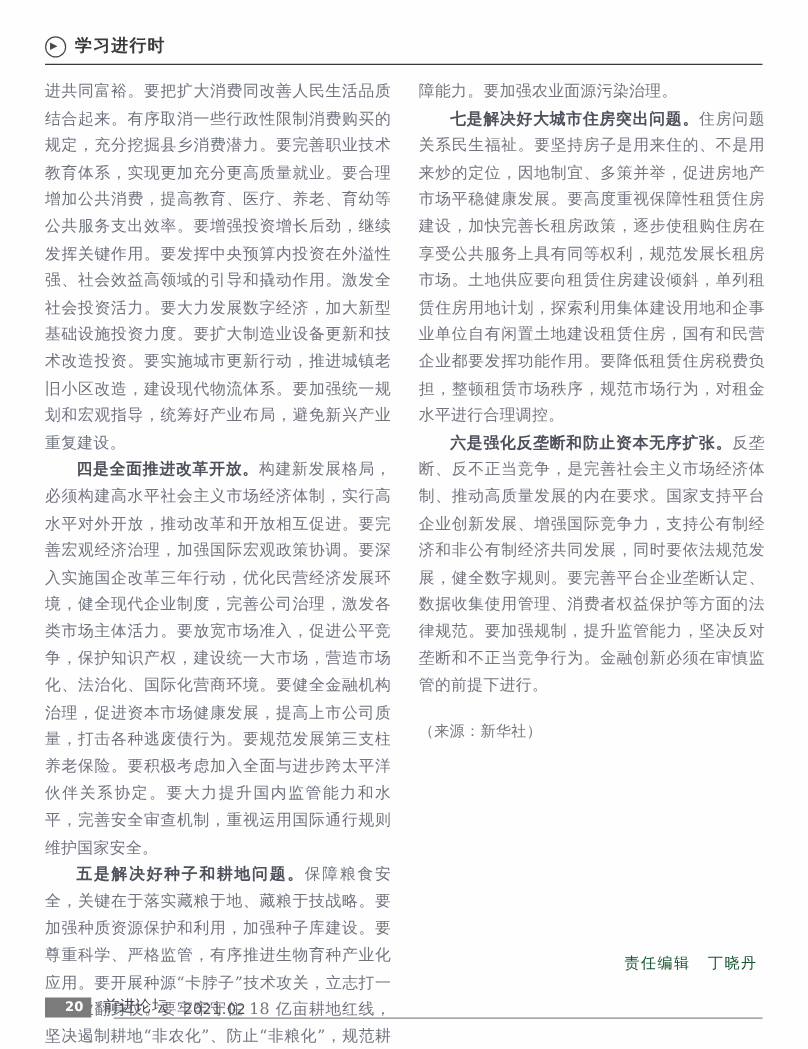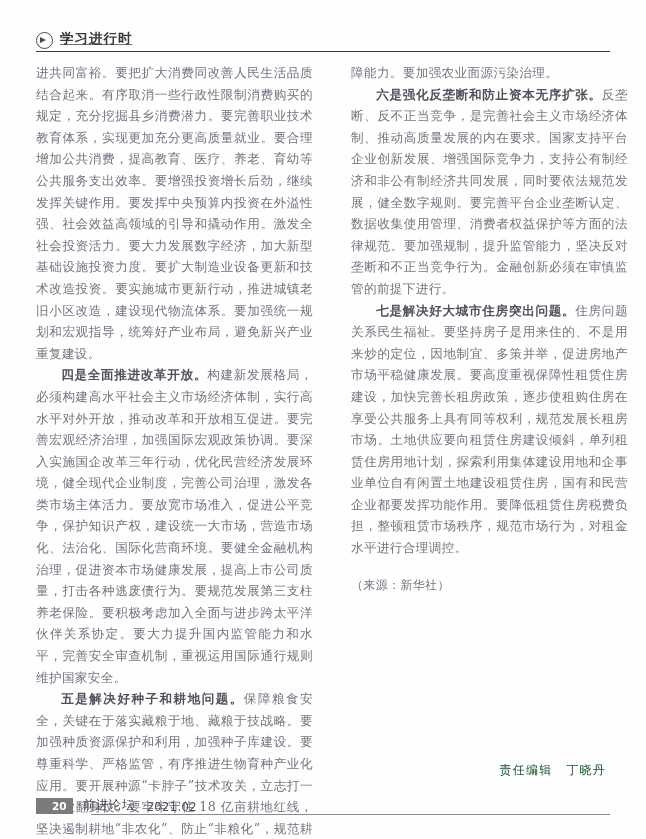--- a/index.html
+++ b/index.html
@@ -26,24 +26,23 @@
   }
 
   
   .running-head {
     position: absolute;
     left: 36px;
     top: 26px;
     width: 574px;
     height: 26px;
     display: flex;
-    align-items: flex-end;
+    align-items: center;
     border-bottom: 1.4px solid #3b3b3b;
     box-sizing: border-box;
-    text-decoration: underline;
   }
   .head-icon {
     width: 15px;
     height: 15px;
     border: 1.3px solid #4a4a4a;
     border-radius: 50%;
     position: relative;
     flex: 0 0 auto;
     margin-right: 7px;
     margin-bottom: 2px;
@@ -70,21 +69,21 @@
   }
 
   
   .columns {
     position: absolute;
     left: 36px;
     top: 62px;
     width: 576px;
     height: 700px;
     display: flex;
-    gap: 38px;
+    gap: 22px;
   }
   .col {
     width: 277px;
     flex: 0 0 277px;
   }
   .col p {
     margin: 0;
     text-align: justify;
     text-justify: inter-ideograph;
     text-indent: 2em;
@@ -208,24 +207,24 @@
       <p>
         <span class="lead">五是解决好种子和耕地问题。</span><span>保障粮食安全，关键在于落实藏粮于地、藏粮于技战略。要加强种质资源保护和利用，加强种子库建设。要尊重科学、严格监管，有序推进生物育种产业化应用。要开展种源“卡脖子”技术攻关，立志打一场种业翻身仗。要牢牢守住 18 亿亩耕地红线，坚决遏制耕地“非农化”、防止“非粮化”，规范耕地占补平衡。要建设国家粮食安全产业带，加强高标准农田建设，加强农田水利建设，实施国家黑土地保护工程。要提高粮食和重要农副产品供给保</span>
       </p>
     </div>
 
     <div class="col col-right">
       <p class="no-indent">
         <span>障能力。要加强农业面源污染治理。</span>
       </p>
       <p>
+        <span class="lead">七是解决好大城市住房突出问题。</span><span>住房问题关系民生福祉。要坚持房子是用来住的、不是用来炒的定位，因地制宜、多策并举，促进房地产市场平稳健康发展。要高度重视保障性租赁住房建设，加快完善长租房政策，逐步使租购住房在享受公共服务上具有同等权利，规范发展长租房市场。土地供应要向租赁住房建设倾斜，单列租赁住房用地计划，探索利用集体建设用地和企事业单位自有闲置土地建设租赁住房，国有和民营企业都要发挥功能作用。要降低租赁住房税费负担，整顿租赁市场秩序，规范市场行为，对租金水平进行合理调控。</span>
+      </p>
+      <p>
         <span class="lead">六是强化反垄断和防止资本无序扩张。</span><span>反垄断、反不正当竞争，是完善社会主义市场经济体制、推动高质量发展的内在要求。国家支持平台企业创新发展、增强国际竞争力，支持公有制经济和非公有制经济共同发展，同时要依法规范发展，健全数字规则。要完善平台企业垄断认定、数据收集使用管理、消费者权益保护等方面的法律规范。要加强规制，提升监管能力，坚决反对垄断和不正当竞争行为。金融创新必须在审慎监管的前提下进行。</span>
-      </p>
-      <p>
-        <span class="lead">七是解决好大城市住房突出问题。</span><span>住房问题关系民生福祉。要坚持房子是用来住的、不是用来炒的定位，因地制宜、多策并举，促进房地产市场平稳健康发展。要高度重视保障性租赁住房建设，加快完善长租房政策，逐步使租购住房在享受公共服务上具有同等权利，规范发展长租房市场。土地供应要向租赁住房建设倾斜，单列租赁住房用地计划，探索利用集体建设用地和企事业单位自有闲置土地建设租赁住房，国有和民营企业都要发挥功能作用。要降低租赁住房税费负担，整顿租赁市场秩序，规范市场行为，对租金水平进行合理调控。</span>
       </p>
       <p class="source-line">（来源：新华社）</p>
     </div>
 
   </div>
 
   <div class="editor-credit">
     <span>责任编辑</span><span class="ed-name">丁晓丹</span>
   </div>
 

